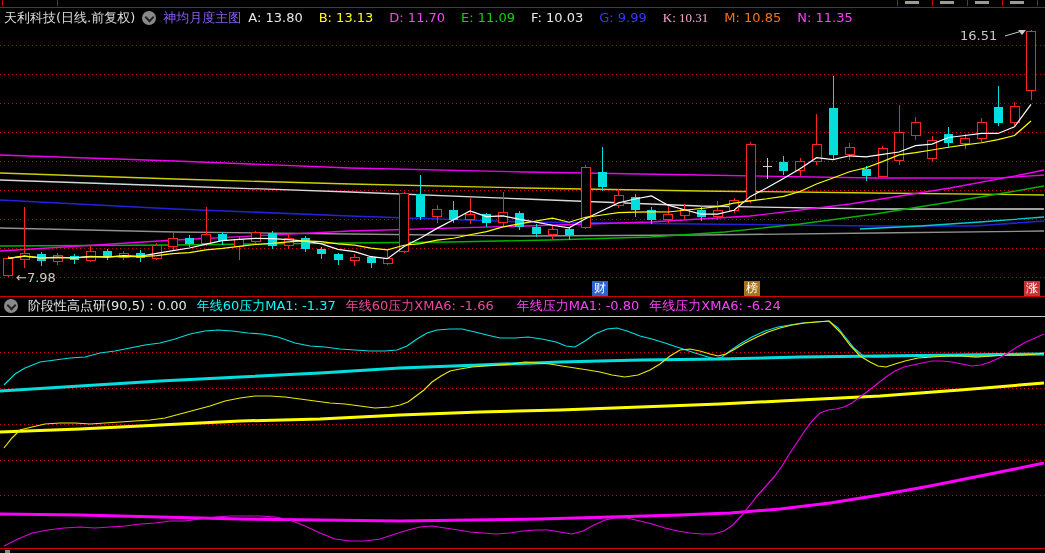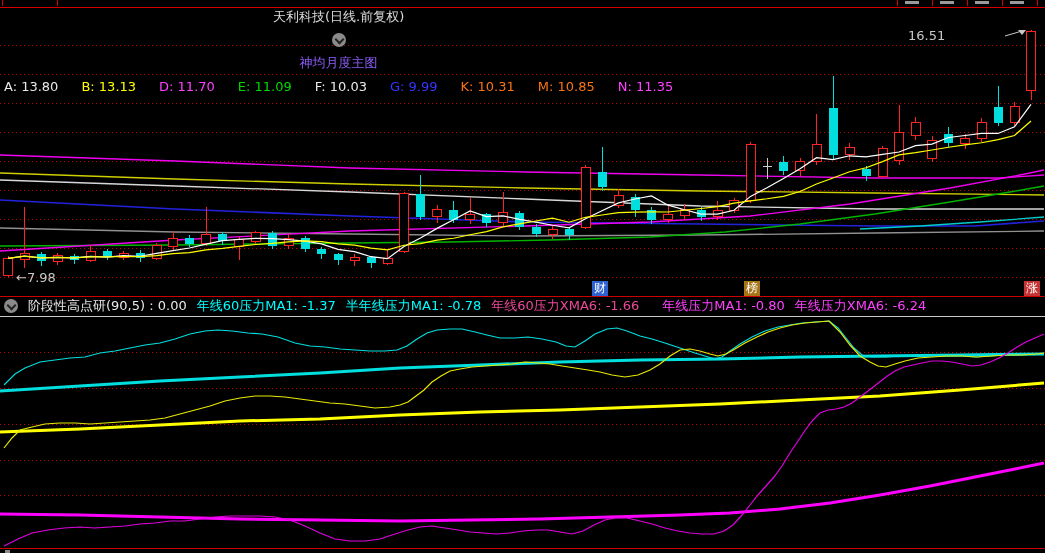--- a/index.html
+++ b/index.html
@@ -3,27 +3,27 @@
 <meta charset="utf-8">
 <style>
   html,body{margin:0;padding:0;background:#000;}
   #screen{position:relative;width:1045px;height:553px;background:#000;overflow:hidden;
           font-family:"DejaVu Sans","Liberation Sans",sans-serif;}
   .abs{position:absolute;}
   #topstrip{left:0;top:0;width:1045px;height:7px;border-bottom:1px solid #d40000;}
   .vtick{position:absolute;top:0;width:1px;height:6px;background:#d40000;}
   .fragmark{position:absolute;top:1px;height:3px;background:#9a9a9a;}
   #titlebar{left:4px;top:8px;height:19px;display:flex;align-items:center;gap:7px;
-            font-size:13px;white-space:nowrap;flex-direction:column;}
+            font-size:13px;white-space:nowrap;}
   .chev{width:14px;height:14px;border-radius:50%;background:#8a8a8a;position:relative;flex:0 0 auto;}
   .chev::after{content:"";position:absolute;left:4px;top:3px;width:5px;height:5px;
                border-right:2px solid #222;border-bottom:2px solid #222;transform:rotate(45deg);}
-  #topvalues{display:flex;gap:23px;}
+  #topvalues{display:flex;gap:16px;}
   #pricelow{top:270px;left:16px;font-size:13px;color:#c8c8c8;}
-  #pricehigh{top:28px;left:908px;font-size:13px;color:#c8c8c8;text-align:center;}
+  #pricehigh{top:28px;left:960px;font-size:13px;color:#c8c8c8;text-align:center;}
   .wmark{position:absolute;top:281px;height:15px;line-height:15px;padding:0 2px;
          font-size:12px;color:#fff;}
   #indheader{left:4px;top:297px;height:18px;display:flex;align-items:center;gap:10px;
              font-size:13px;white-space:nowrap;}
   #botstrip{left:0;top:549px;width:1045px;height:4px;background:#000;}
   #botmark{left:5px;top:550px;width:5px;height:3px;background:#8a8a8a;}
 </style>
 </head>
 <body>
 
@@ -211,41 +211,40 @@
     <span style="color:#dcdcdc;">天利科技(日线.前复权)</span>
     <span class="chev"></span>
     <span style="color:#8b5cf6;">神均月度主图</span>
     <span id="topvalues">
         <span style="color: rgb(232, 232, 232);">A: 13.80</span>
         <span style="color: rgb(255, 255, 0);">B: 13.13</span>
         <span style="color: rgb(255, 64, 255);">D: 11.70</span>
         <span style="color: rgb(0, 216, 0);">E: 11.09</span>
         <span style="color: rgb(232, 232, 232);">F: 10.03</span>
         <span style="color: rgb(53, 53, 255);">G: 9.99</span>
-        <span style="color: #f97316;">K: 10.31</span>
+        <span style="color: #f9a8d4; font-family: Liberation Serif, serif;">K: 10.31</span>
         <span style="color: #f97316;">M: 10.85</span>
         <span style="color: rgb(255, 64, 255);">N: 11.35</span>
       </span>
   </div>
 
   <div id="pricelow" class="abs">←7.98</div>
   <div id="pricehigh" class="abs">16.51</div>
 
   <div id="wmarks">
       <div class="wmark" style="left: 592px; background: rgb(46, 98, 208);">财</div>
       <div class="wmark" style="left: 744px; background: rgb(168, 116, 24);">榜</div>
       <div class="wmark" style="left: 1024px; background: rgb(196, 52, 52);">涨</div>
     </div>
 
   <div id="indheader" class="abs">
     <span class="chev"></span>
     <span id="indvalues" style="display: flex; gap: 10px;">
         <span style="color: rgb(232, 232, 232);">阶段性高点研(90,5) : 0.00</span>
         <span style="color: rgb(0, 255, 255);">年线60压力MA1: -1.37</span>
-        <span style="color: rgb(0, 255, 255);">半年线压力MA1: -0.78</span>
         <span style="color: #ec4899;">年线60压力XMA6: -1.66</span>
         <span style="color: rgb(255, 64, 255); margin-left: 13px;">年线压力MA1: -0.80</span>
         <span style="color: rgb(255, 64, 255);">年线压力XMA6: -6.24</span>
       </span>
   </div>
 
   <div id="botstrip" class="abs"></div>
   <div id="botmark" class="abs"></div>
 </div>
 

